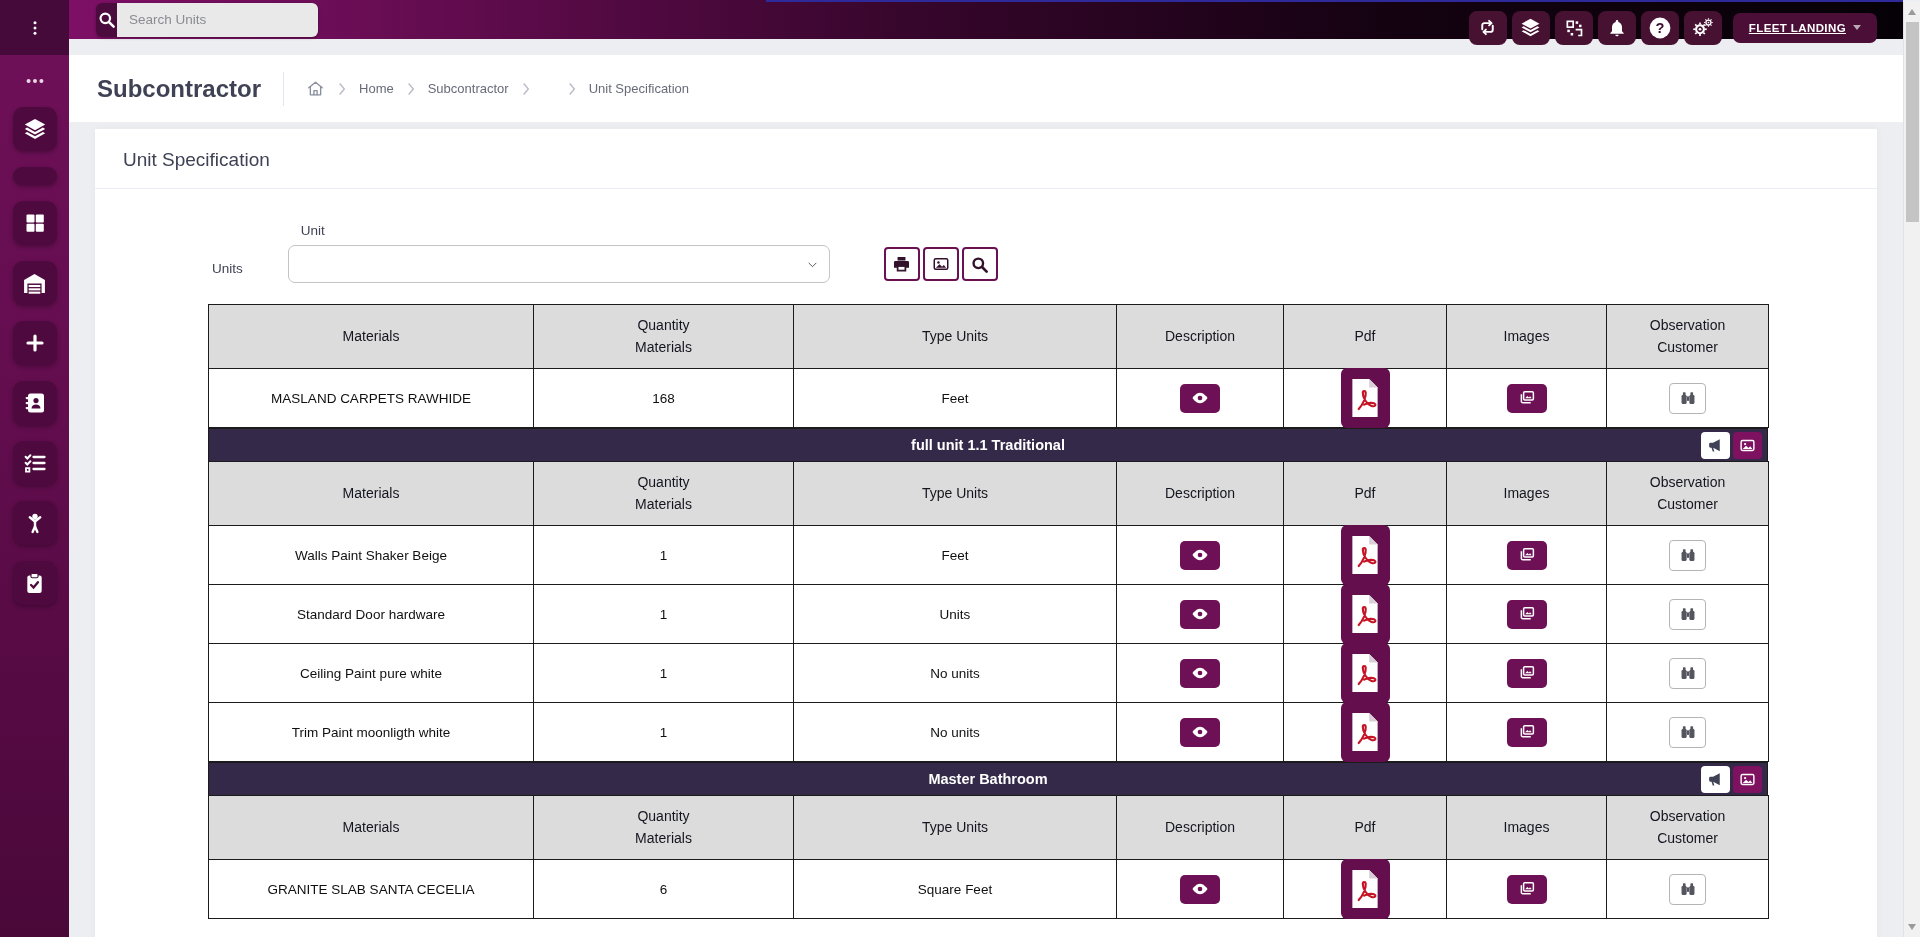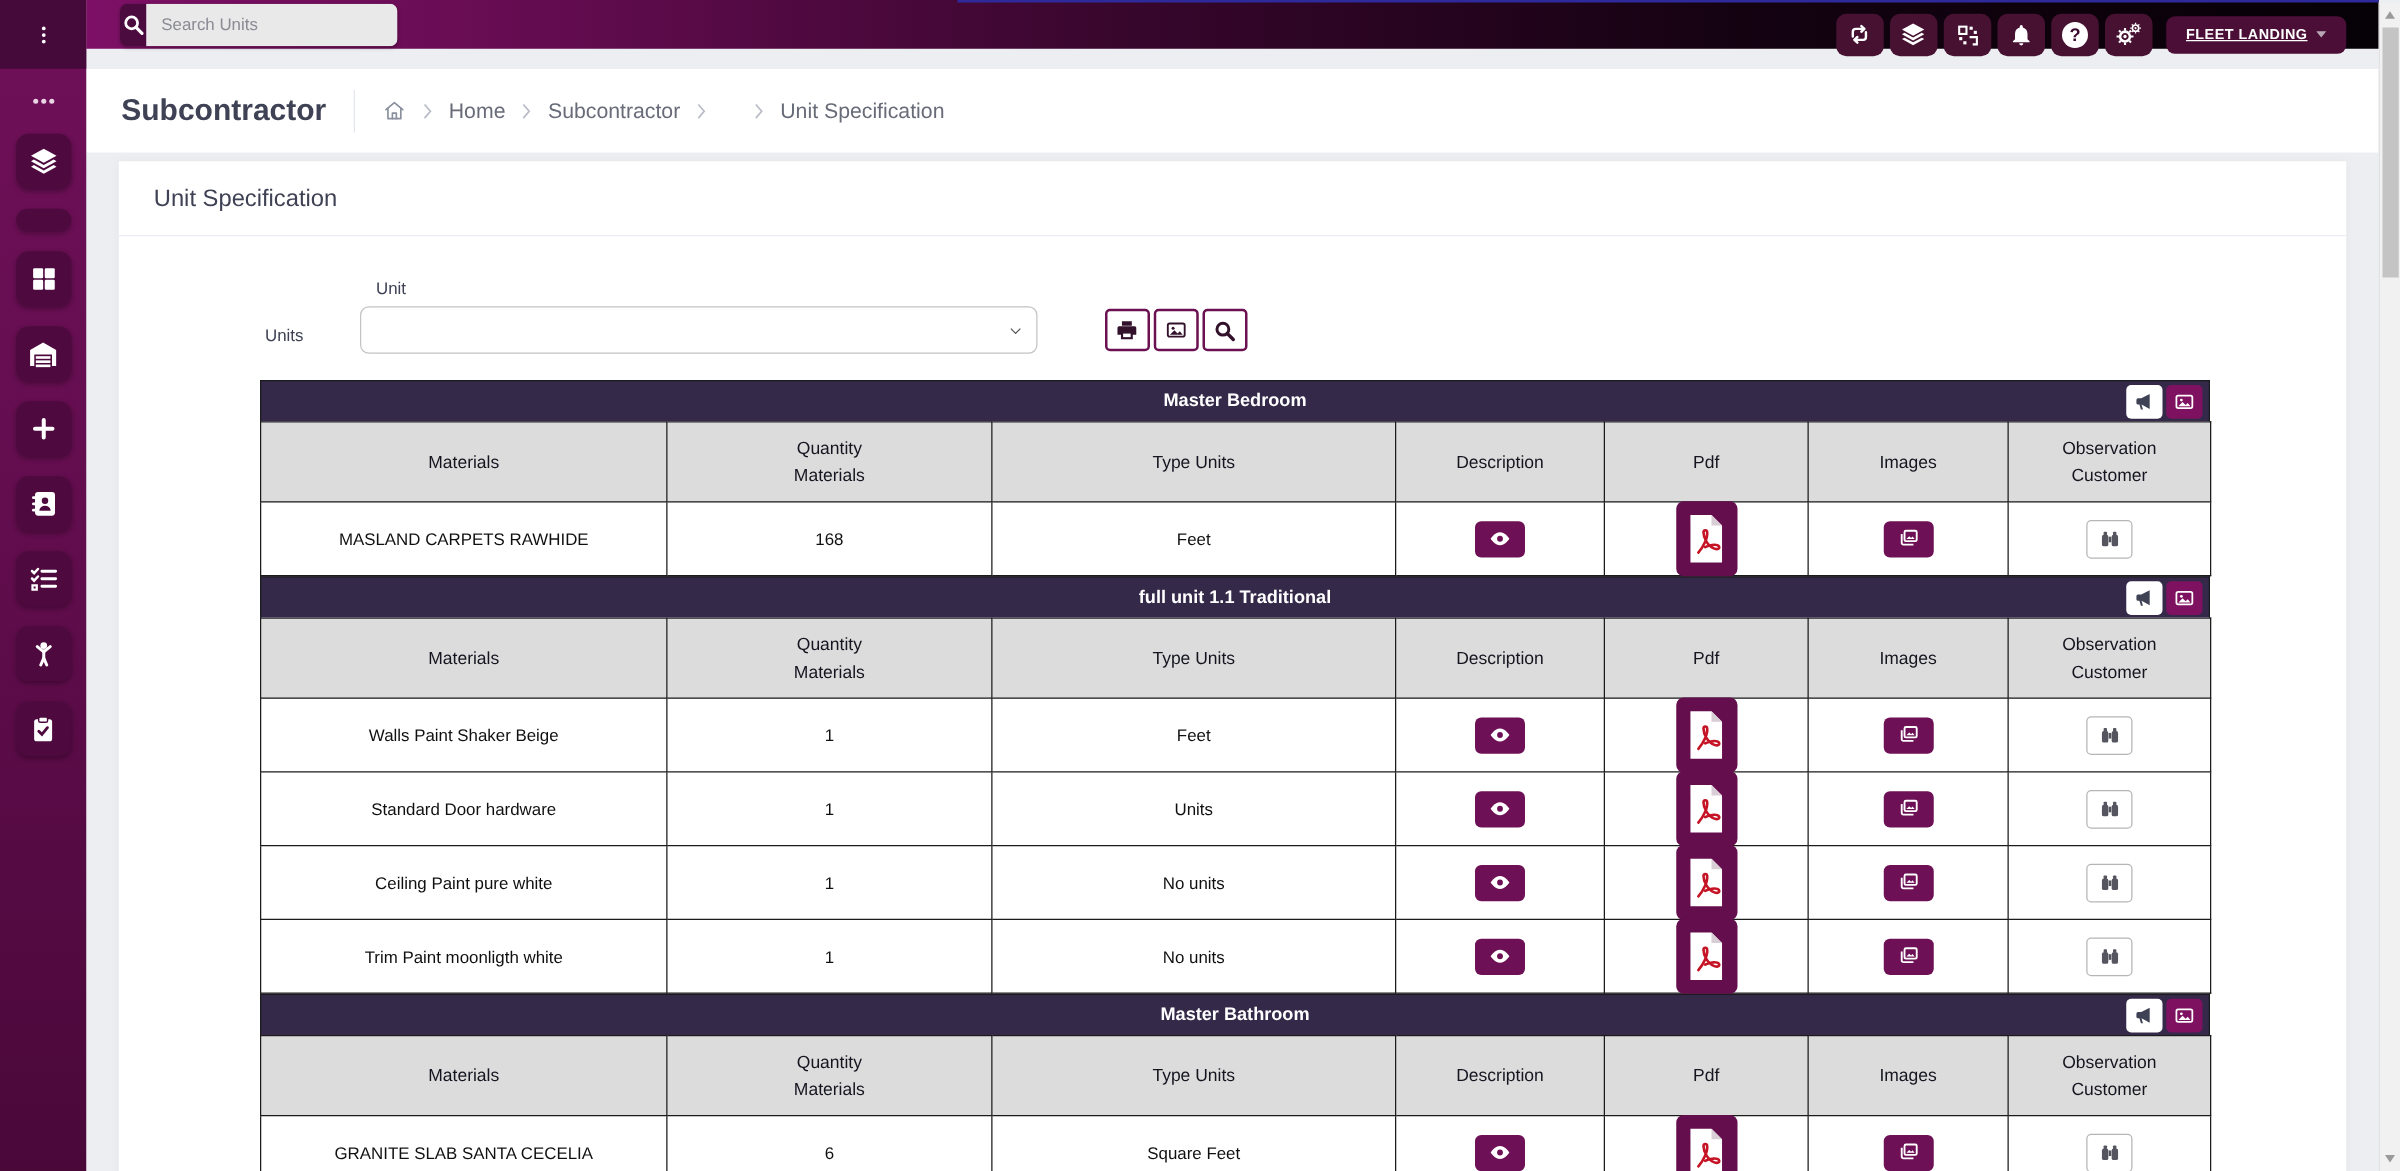--- a/index.html
+++ b/index.html
@@ -38,21 +38,21 @@
   .sb-arrow-up { position:absolute; top:7px; left:4px; width:0; height:0; border-left:4.5px solid transparent; border-right:4.5px solid transparent; border-bottom:6px solid #9a9a9a; cursor:pointer; }
   .sb-arrow-down { position:absolute; bottom:7px; left:4px; width:0; height:0; border-left:4.5px solid transparent; border-right:4.5px solid transparent; border-top:6px solid #9a9a9a; cursor:pointer; }
   .sb-thumb { position:absolute; top:20px; left:2px; width:13px; height:200px; background:#c4c4c4; cursor:pointer; }
 
   
   .main { position:absolute; left:69px; top:55px; width:1834px; height:882px; background:#edeef2; overflow:hidden; }
   .page-header { height:67px; background:#fff; display:flex; align-items:center; padding-left:28px; }
   .page-title { font-size:24px; font-weight:bold; color:#3f4254; }
   .ph-divider { width:1px; height:34px; background:#e4e6ef; margin:0 22px; }
   .breadcrumb { display:flex; align-items:center; gap:12px; }
-  .crumb { font-size:17px; color:#686b78; cursor:pointer; }
+  .crumb { font-size:13px; color:#686b78; cursor:pointer; }
   .crumb-blank { display:inline-block; width:12px; }
   .crumb-sep { display:flex; align-items:center; }
 
   .card { margin:7px 26px 0 26px; background:#fff; height:1100px; box-shadow:0 0 8px rgba(0,0,0,.04); }
   .card-header { padding:20px 28px 17px 28px; border-bottom:1px solid #ebedf3; }
   .card-title { font-size:19px; color:#3f4254; font-weight:500; }
   .card-body { padding:34px 0 0 104px; }
 
   .form-row { display:flex; align-items:flex-end; }
   .field { display:flex; flex-direction:column; }
@@ -334,37 +334,20 @@
               <svg class="ic" width="19" height="19" viewBox="0 0 24 24">
                 <circle cx="10.5" cy="10.5" r="6" fill="none" stroke="currentColor" stroke-width="3"></circle>
                 <line x1="15.2" y1="15.2" x2="21" y2="21" stroke="currentColor" stroke-width="3.4" stroke-linecap="round"></line>
               </svg>
             </button>
           </div>
         </div>
 
         <div class="table-wrap">
   <div class="section">
-    <div class="section-bar">
-      <span class="section-title">Master Bedroom</span>
-      <span class="section-actions">
-        <button class="sb-btn white">
-          <svg class="ic" width="17" height="17" viewBox="0 0 24 24">
-            <path d="M18 3 8.5 8H4.8A1.8 1.8 0 0 0 3 9.8v3.4A1.8 1.8 0 0 0 4.8 15h1.6l1.7 5.6h2.3L8.8 15l9.2 5Z" fill="currentColor"></path>
-          </svg>
-        </button>
-        <button class="sb-btn purple">
-          <svg class="ic" width="17" height="17" viewBox="0 0 24 24">
-            <rect x="3" y="5" width="18" height="14" rx="2" fill="none" stroke="currentColor" stroke-width="2"></rect>
-            <circle cx="8.6" cy="10" r="1.6" fill="currentColor"></circle>
-            <path d="M5.2 17l4.8-4.8 3.4 3.4 2.4-2.4 3 3.8Z" fill="currentColor"></path>
-          </svg>
-        </button>
-      </span>
-    </div>
     <table class="spec">
       <colgroup>
         <col style="width:325px">
                   <col style="width:260px">
                   <col style="width:323px">
         <col style="width:167px">
                   <col style="width:163px">
                   <col style="width:160px">
                   <col style="width:162px">
       </colgroup>

